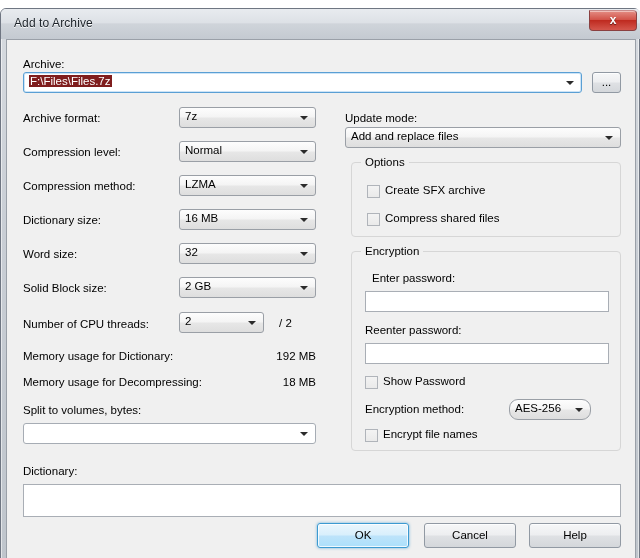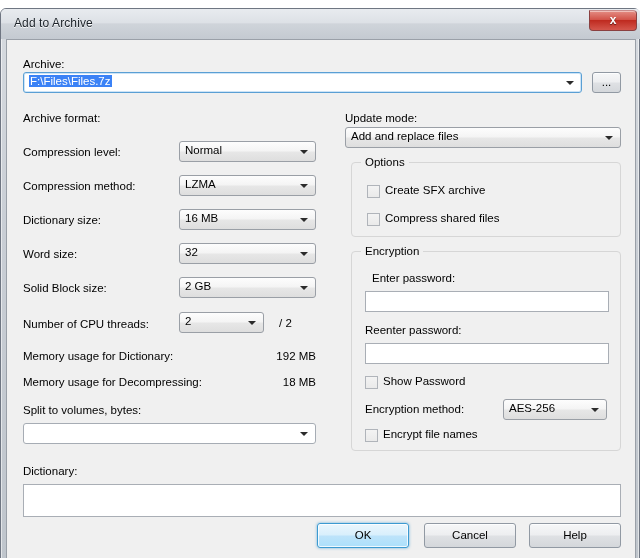--- a/index.html
+++ b/index.html
@@ -140,21 +140,21 @@
   }
   .combo.white .ctext { color: #000000; }
 
   
   .combo.focused {
     border: 1px solid #5a9fd4;
     background: #ffffff;
     box-shadow: inset 0 0 0 1px #cde4f7;
   }
   .sel-text {
-    background: #3b82f6;
+    background: #7f1d1d;
     color: #ffffff;
     padding: 0 1px;
   }
 
   
   .textbox {
     position: absolute;
     box-sizing: border-box;
     height: 21px;
     background: #ffffff;
@@ -240,20 +240,24 @@
   <div class="client">
 
     <div class="lbl" style="left:16px; top:18px;">Archive:</div>
     <div class="combo focused" style="left:16px; top:32px; width:559px;">
       <div class="ctext"><span class="sel-text">F:\Files\Files.7z</span></div>
       <div class="arrow"></div>
     </div>
     <div class="btn" style="left:585px; top:32px; width:29px; height:21px; line-height:19px;">...</div>
 
     <div class="lbl" style="left:16px; top:72px;">Archive format:</div>
+    <div class="combo" style="left:172px; top:67px; width:137px;">
+      <div class="ctext">7z</div>
+      <div class="arrow"></div>
+    </div>
 
     <div class="lbl" style="left:16px; top:106px;">Compression level:</div>
     <div class="combo" style="left:172px; top:101px; width:137px;">
       <div class="ctext">Normal</div>
       <div class="arrow"></div>
     </div>
 
     <div class="lbl" style="left:16px; top:140px;">Compression method:</div>
     <div class="combo" style="left:172px; top:135px; width:137px;">
       <div class="ctext">LZMA</div>
@@ -323,21 +327,21 @@
 
       <div class="lbl" style="left:13px; top:72px;">Reenter password:</div>
       <div class="textbox" style="position:absolute; left:13px; top:91px; width:244px;"></div>
 
       <div class="checkrow" style="left:13px; top:124px;">
         <span class="checkbox"></span>
         <span class="cb-label">Show Password</span>
       </div>
 
       <div class="lbl" style="left:13px; top:151px;">Encryption method:</div>
-      <div class="combo" style="left:151px; top:147px; width:104px;">
+      <div class="combo" style="left:157px; top:147px; width:82px;border-radius:9px;">
         <div class="ctext">AES-256</div>
         <div class="arrow"></div>
       </div>
 
       <div class="checkrow" style="left:13px; top:177px;">
         <span class="checkbox"></span>
         <span class="cb-label">Encrypt file names</span>
       </div>
     </div>
 

